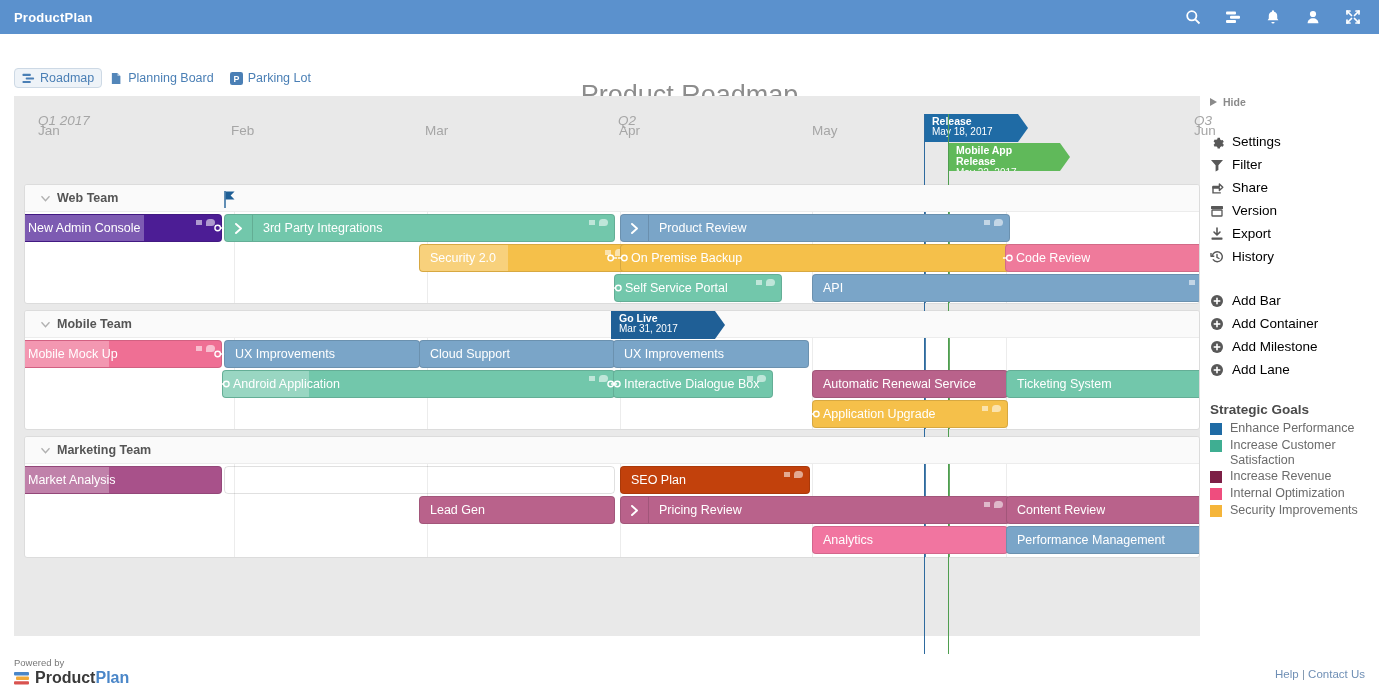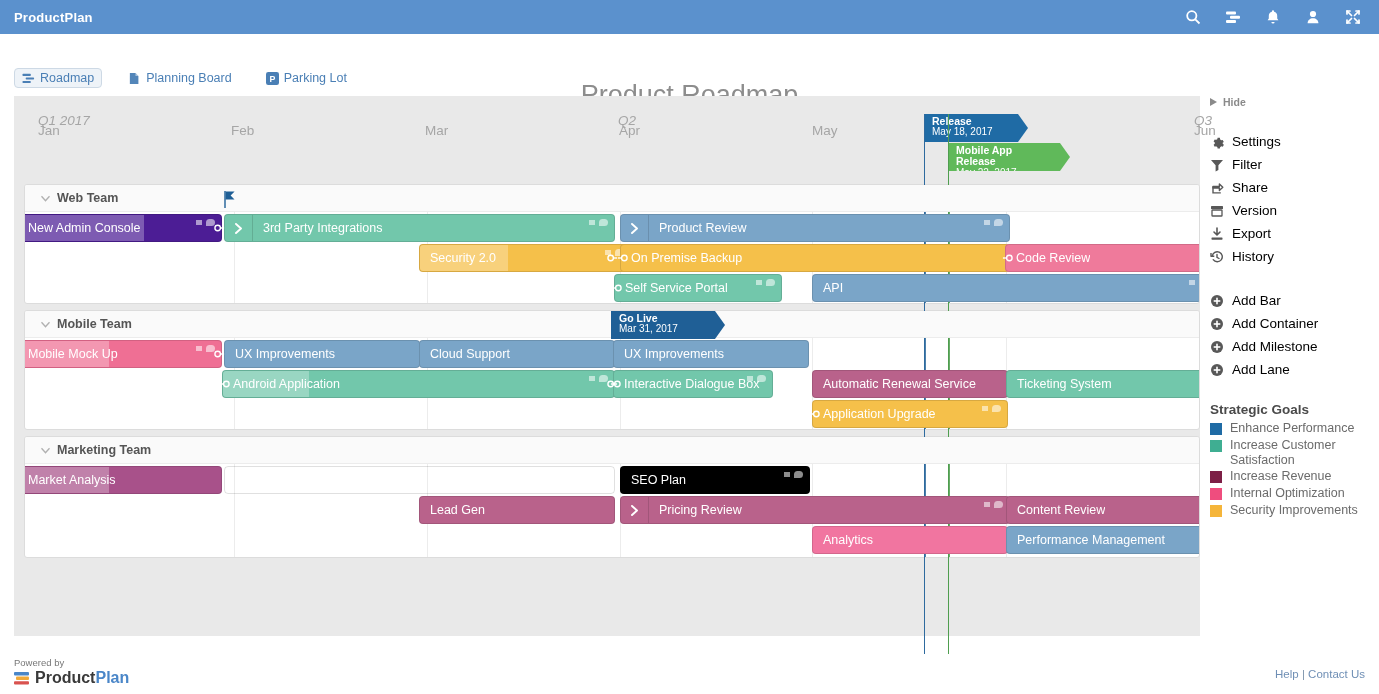--- a/index.html
+++ b/index.html
@@ -15,21 +15,21 @@
     display: flex; align-items: center; justify-content: space-between;
     padding: 0 14px;
   }
   #brand { color: #fff; font-size: 13px; font-weight: bold; letter-spacing: .2px; }
   #topicons { display: flex; align-items: center; gap: 24px; padding-right: 4px; }
   .ticon { width: 16px; height: 16px; color: #fff; display: block; }
   .ticon svg { display: block; }
 
   
   #headrow { position: relative; height: 62px; }
-  #tabs { position: absolute; left: 14px; top: 34px; display: flex; align-items: center; gap: 18px; }
+  #tabs { position: absolute; left: 14px; top: 34px; display: flex; align-items: center; gap: 0; }
   .tab {
     display: flex; align-items: center; gap: 5px;
     font-size: 12.5px; color: #4a7fb5; padding: 3px 8px; border-radius: 4px;
     white-space: nowrap;
   }
   .tab.active { background: #eef3f8; border: 1px solid #cdd9e5; padding: 2px 7px; }
   .tabico { width: 13px; height: 13px; flex: none; display: block; }
   #page-title {
     position: absolute; left: 0; right: 0; top: 46px;
     text-align: center; font-size: 27px; color: #8d8d8d; font-weight: normal;
@@ -477,21 +477,21 @@
               <div class="fill" style="width: 45%;"></div>
               <div class="lbl">Market Analysis</div>
             </div>
             <div class="bar" style="left: 199px; width: 391px; top: 2px; border: 1px solid rgba(0, 0, 0, 0.12);">
               <div class="lbl">Customer Outreach</div>
               <div class="notes">
                 <span class="nsq"></span>
                 <span class="nbub"></span>
               </div>
             </div>
-            <div class="bar" style="left: 595px; width: 190px; top: 2px; background: #000000; border: 1px solid rgba(0, 0, 0, 0.12);">
+            <div class="bar" style="left: 595px; width: 190px; top: 2px; background: #c2410c; border: 1px solid rgba(0, 0, 0, 0.12);">
               <div class="lbl">SEO Plan</div>
               <div class="notes">
                 <span class="nsq"></span>
                 <span class="nbub"></span>
               </div>
             </div>
             <div class="bar" style="left: 394px; width: 196px; top: 32px; background: rgb(185, 98, 139); border: 1px solid rgba(0, 0, 0, 0.12);">
               <div class="lbl">Lead Gen</div>
             </div>
             <div class="bar" style="left: 595px; width: 390px; top: 32px; background: rgb(185, 98, 139); border: 1px solid rgba(0, 0, 0, 0.12);">

